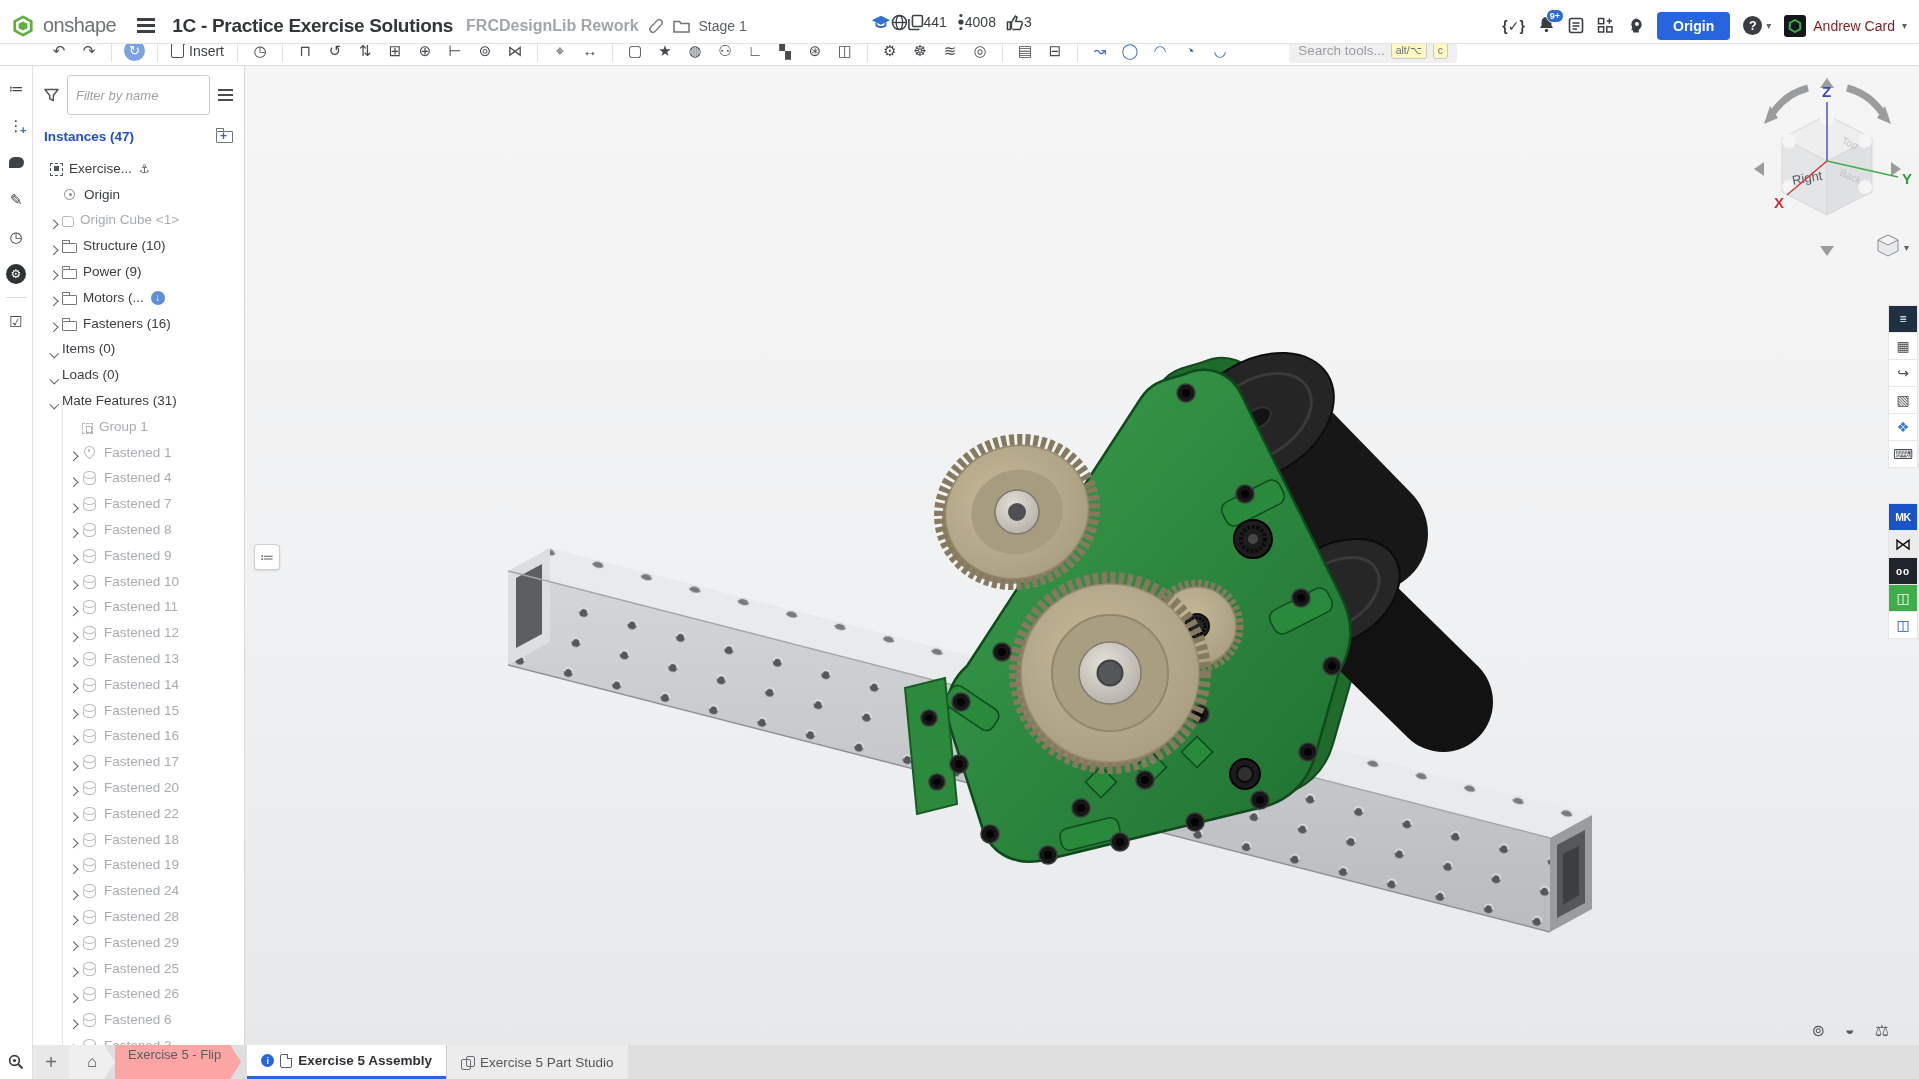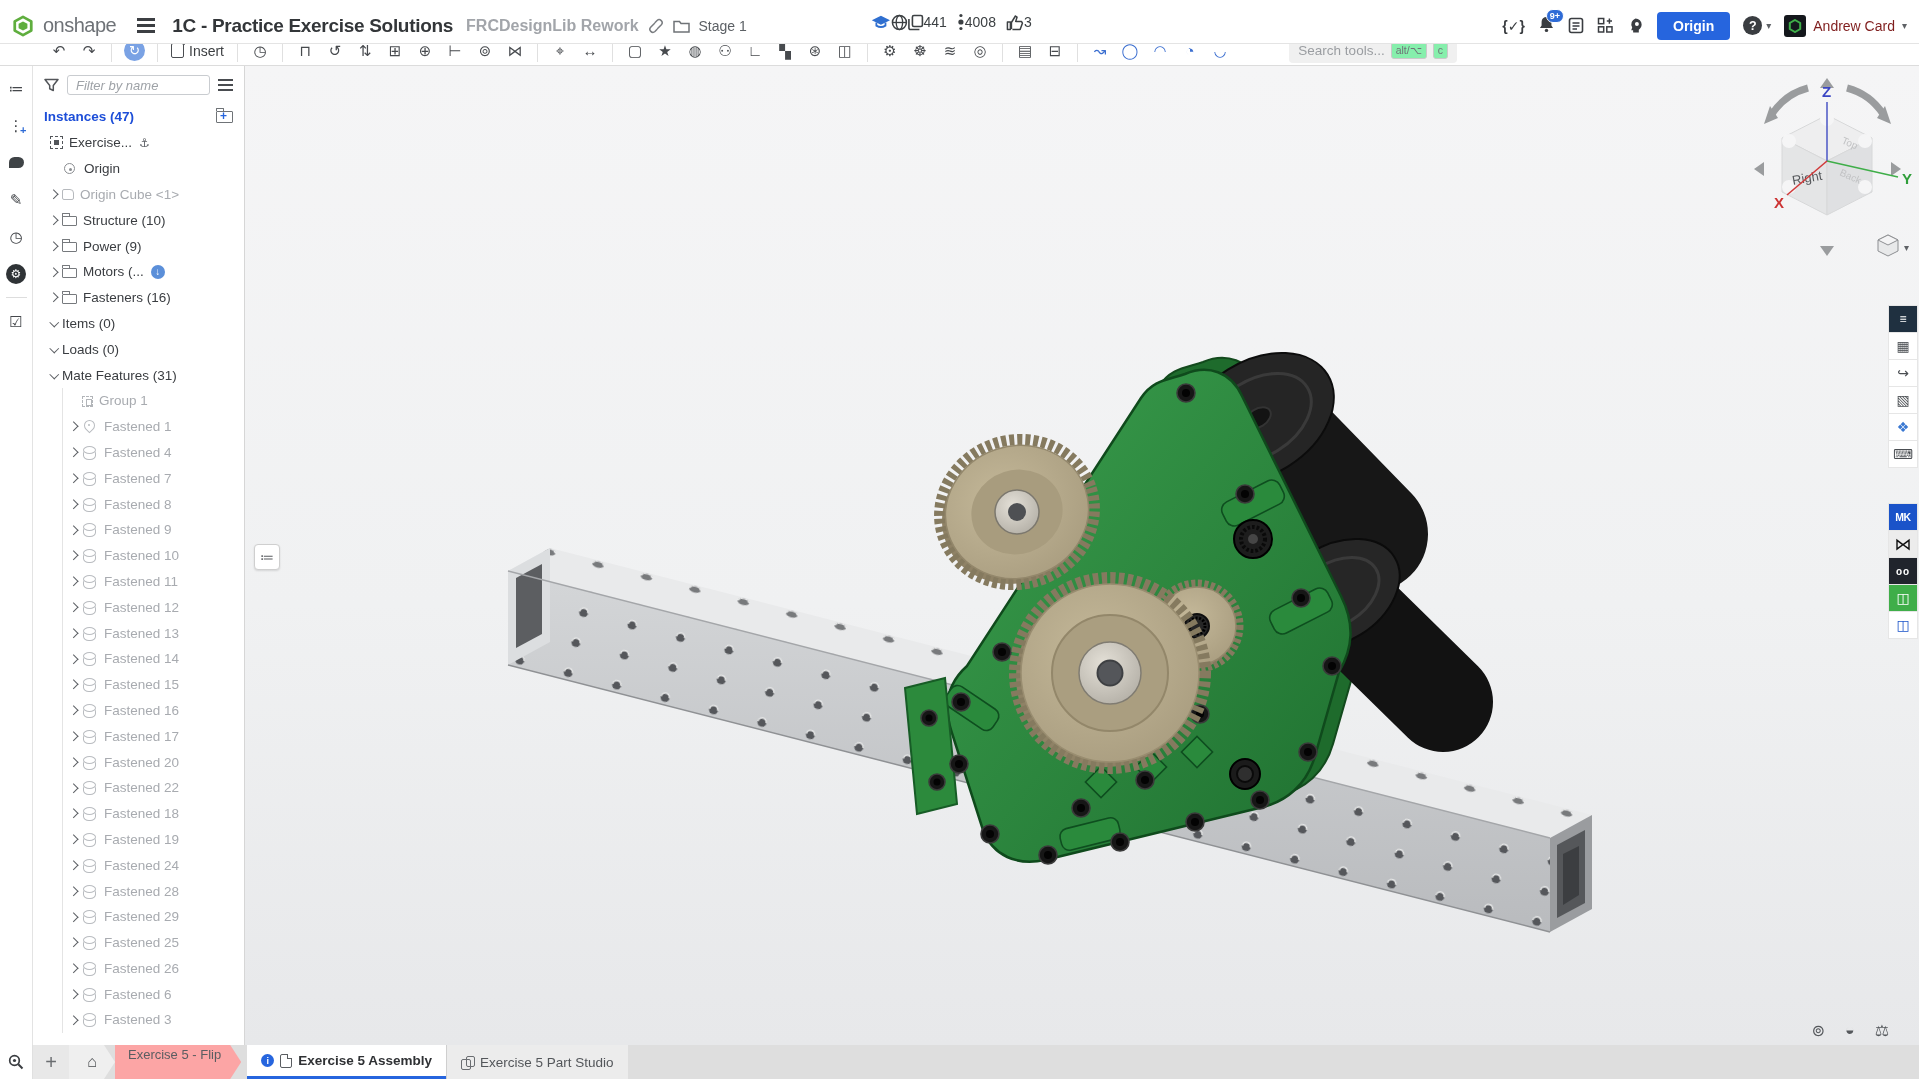--- a/index.html
+++ b/index.html
@@ -38,50 +38,50 @@
   .tbi{width:26px;height:24px;font-size:15px;color:#474a4e;margin:0 2px;border-radius:3px;cursor:pointer;}
   .tbi.blu{color:#3c6fd0;}
   .tbi.bluecirc{width:21px;height:21px;background:#7aa2e4;color:#fff;border-radius:50%;font-size:13px;margin:0 5px;}
   .tsep{width:1px;height:22px;background:#e0e0e0;margin:0 7px;}
   .insertbtn{display:flex;align-items:center;gap:5px;font-size:14px;color:#3c3f42;margin:0 6px;cursor:pointer;}
   .pageico{width:13px;height:15px;border:1.4px solid #4a4d51;border-radius:2px;position:relative;}
   .pageico::after{content:"+";position:absolute;right:-4px;top:-7px;color:#4a4d51;font-size:10px;font-weight:700;}
   .searchtools{margin-left:auto;margin-right:462px;background:#f0f0f0;border-radius:4px;
     padding:4px 9px;display:flex;align-items:center;gap:6px;cursor:text;}
   .searchtxt{font-size:13.5px;color:#9a9da1;}
-  .kbd{border:1px solid #c9c9c9;border-radius:3px;background:#86efac;font-size:10.5px;
+  .kbd{border:1px solid #c9c9c9;border-radius:3px;background:#fef9c3;font-size:10.5px;
     color:#6f7276;padding:1px 4px;line-height:1.2;}
 
   
   #leftstrip{position:absolute;left:0;top:66px;width:33px;bottom:34px;background:#fff;
     border-right:1px solid #e3e3e3;display:flex;flex-direction:column;align-items:center;padding-top:4px;z-index:20;}
   .lsico{width:33px;height:37px;display:flex;align-items:center;justify-content:center;
     font-size:15px;color:#44474b;cursor:pointer;position:relative;}
   .lsico.vplus::after{content:"+";position:absolute;right:6px;bottom:8px;color:#2e6bd6;font-size:11px;font-weight:700;}
   .lsico.bubble::before{content:"";width:15px;height:11px;background:#3f4346;border-radius:7px 7px 7px 0;}
   .lsico.darkcirc{font-size:12px;}
   .lsico.darkcirc::before{content:"⚙";width:20px;height:20px;background:#2f3336;color:#fff;
     border-radius:50%;display:flex;align-items:center;justify-content:center;}
   .lsico.lsep{height:1px;width:21px;background:#ddd;margin:5px 0;font-size:0;}
 
   
   #sidebar{position:absolute;left:33px;top:66px;width:212px;bottom:34px;background:#fff;
     border-right:1px solid #d6d6d6;overflow:hidden;z-index:15;}
   .filterrow{display:flex;align-items:center;gap:8px;padding:9px 9px 7px 11px;}
-  .filterinput{flex:1;height:20px;border:1px solid #c9ccd0;border-radius:3px;padding:0 8px;
+  .filterinput{flex:1;height:40px;border:1px solid #c9ccd0;border-radius:3px;padding:0 8px;
     font-size:13px;font-style:italic;color:#4a4d51;outline:none;min-width:0;}
   .filterinput::placeholder{color:#9ea2a7;}
   .bars{width:15px;height:2.2px;background:#494c50;box-shadow:0 5px 0 #494c50,0 -5px 0 #494c50;margin-right:2px;}
   .instrow{display:flex;align-items:center;justify-content:space-between;padding:7px 11px 6px 11px;}
   .insttxt{font-size:13.5px;font-weight:700;color:#1d4ed8;}
   .addfolder{position:relative;width:17px;height:12px;border:1.4px solid #6f7377;border-radius:1px;}
   .addfolder::before{content:"";position:absolute;left:-1px;top:-4px;width:6px;height:2.5px;border:1.4px solid #6f7377;border-bottom:none;border-radius:1px 1px 0 0;}
   .addfolder::after{content:"+";position:absolute;left:3px;top:-3px;color:#2665de;font-size:12px;font-weight:700;}
   
-  .trow{display:flex;align-items:center;height:25.8px;font-size:13.5px;color:#3a3d41;cursor:default;}
+  .trow{display:flex;align-items:flex-end;height:25.8px;font-size:13.5px;color:#3a3d41;cursor:default;}
   .trow.i0{padding-left:16px;}
   .trow.i1{padding-left:14px;}
   .trow.i2{padding-left:34px;position:relative;}
   .trow.i2::before{content:"";position:absolute;left:29px;top:0;bottom:0;width:1px;background:#e4e4e4;}
   .chev{width:15px;display:flex;justify-content:center;flex:none;cursor:pointer;}
   .chev.cr::before{content:"";width:5.5px;height:5.5px;border-right:1.7px solid #5a5d62;border-bottom:1.7px solid #5a5d62;transform:rotate(-45deg);margin-left:-2px;}
   .chev.cd::before{content:"";width:5.5px;height:5.5px;border-right:1.7px solid #5a5d62;border-bottom:1.7px solid #5a5d62;transform:rotate(45deg);margin-top:-2px;}
   .chev.s{visibility:hidden;}
   .tico{width:16px;height:15px;position:relative;flex:none;margin-right:6px;}
   .tico.none{width:0;margin-right:0;}

